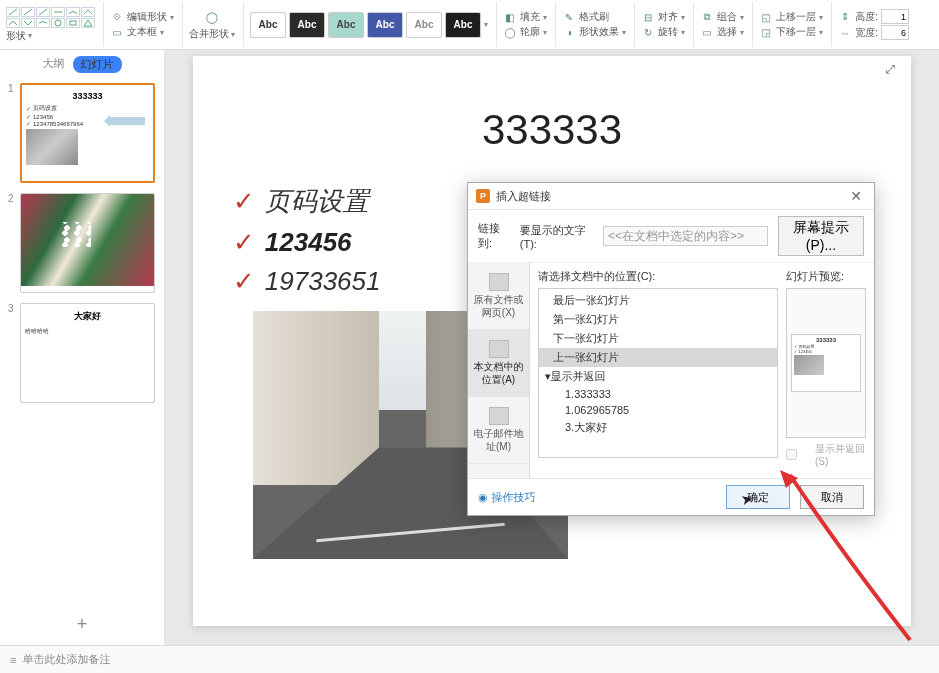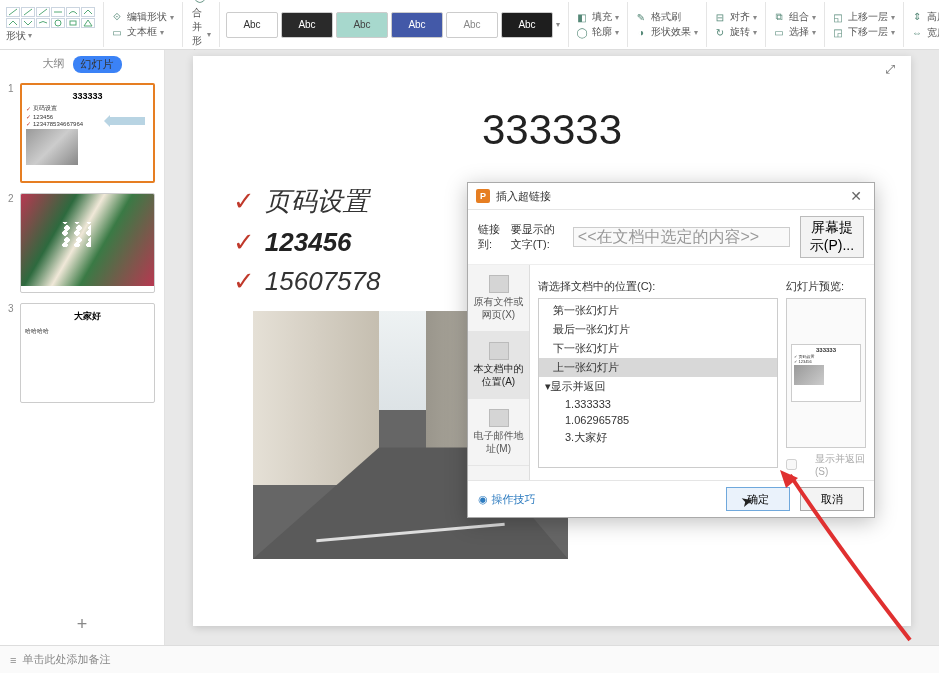--- a/index.html
+++ b/index.html
@@ -6,21 +6,21 @@
     body { background: #f5f5f5; width: 939px; height: 673px; overflow: hidden; position: relative; }
 
     
     .ribbon { background: #fff; border-bottom: 1px solid #ddd; height: 50px; display: flex; align-items: center; padding: 2px 6px; gap: 6px; font-size: 11px; color: #555; }
     .ribbon-group { display: flex; align-items: center; gap: 4px; border-right: 1px solid #e5e5e5; padding-right: 8px; height: 100%; }
     .line-grid { display: grid; grid-template-columns: repeat(6, 14px); gap: 1px; }
     .line-cell { width: 14px; height: 10px; border: 1px solid #cbd5e0; display:flex; align-items:center; justify-content:center; }
     .line-cell svg { width: 10px; height: 8px; }
     .ribbon-label { font-size: 10px; margin-top: 1px; display:flex; align-items:center; gap:2px; }
     .drop { font-size: 8px; color: #888; }
-    .style-box { width: 52px; height: 26px; border: 1px solid #ccc; display: flex; align-items: center; justify-content: center; font-size: 10px; border-radius: 2px; }
+    .style-box { width: 36px; height: 26px; border: 1px solid #ccc; display: flex; align-items: center; justify-content: center; font-size: 10px; border-radius: 2px; font-weight: bold; }
     .style-box.white { background: #fff; color: #333; }
     .style-box.black { background: #2a2a2a; color: #fff; }
     .style-box.teal { background: #a7d8cd; color: #444; }
     .style-box.blue { background: #4359a8; color: #fff; }
     .style-box.whiteb { background: #fff; color: #888; }
     .style-box.dark { background: #1e1e1e; color: #fff; }
     .vstack { display: flex; flex-direction: column; gap: 1px; font-size: 10px; }
     .vstack .row { display: flex; align-items: center; gap: 3px; white-space: nowrap; }
     .icon-sm { width: 14px; height: 14px; display: inline-flex; align-items: center; justify-content: center; color:#587; }
     .dim-input { width: 28px; height: 15px; border: 1px solid #ccc; font-size: 9px; text-align: right; padding-right: 2px; }
@@ -61,28 +61,28 @@
     .road-line { position:absolute; bottom:10%; left:20%; width:60%; height:3px; background:#ddd; transform: rotate(-5deg); }
     .expand-icon { position:absolute; top:6px; right:16px; font-size:12px; color:#666; cursor:pointer; }
 
     
     .dialog { position: absolute; top: 182px; left: 467px; width: 408px; background: #fff; border: 1px solid #aaa; box-shadow: 0 4px 20px rgba(0,0,0,0.25); font-size: 11px; color: #333; }
     .dlg-title { display: flex; align-items: center; justify-content: space-between; padding: 5px 8px; border-bottom: 1px solid #e5e5e5; }
     .dlg-title-left { display:flex; align-items:center; gap:6px; }
     .dlg-logo { width:14px; height:14px; background:#e67e22; border-radius:2px; display:flex; align-items:center; justify-content:center; color:#fff; font-size:9px; font-weight:bold; }
     .dlg-close { cursor: pointer; font-size: 14px; color: #666; padding: 0 4px; }
     .dlg-linkto { display:flex; align-items:center; gap:10px; padding:6px 10px; border-bottom:1px solid #eee; }
-    .dlg-linkto input { flex:1; height:20px; border:1px solid #ccc; padding:0 4px; font-size:16px; background:#f9f9f9; color:#999; }
+    .dlg-linkto input { flex:1; height:20px; border:1px solid #ccc; padding:0 4px; font-size:12px; background:#f9f9f9; color:#999; }
     .dlg-tip-btn { border:1px solid #bbb; background:#f3f3f3; padding:2px 4px; font-size:14px; cursor:pointer; }
     .dlg-body { display:flex; height:215px; }
     .dlg-nav { width:62px; background:#f4f4f4; border-right:1px solid #ddd; display:flex; flex-direction:column; }
     .dlg-nav-item { padding:10px 4px; text-align:center; font-size:10px; line-height:1.3; border-bottom:1px solid #e5e5e5; cursor:pointer; color:#555; }
     .dlg-nav-item.active { background:#e5e5e5; color:#222; }
     .dlg-nav-icon { width:20px; height:18px; margin:0 auto 2px; background:#d5d5d5; border:1px solid #bbb; }
-    .dlg-mid { flex:1; padding:6px 8px; display:flex; gap:8px;margin-top:8px; }
+    .dlg-mid { flex:1; padding:6px 8px; display:flex; gap:8px; }
     .tree-area { flex:1; }
     .tree-label { font-size:11px; margin-bottom:4px; }
     .tree { border:1px solid #ccc; height:170px; overflow:auto; padding:2px 0; font-size:11px; }
     .tree-item { padding:2px 4px 2px 14px; cursor:pointer; }
     .tree-item.sel { background:#d8d8d8; }
     .tree-group { padding:2px 4px 2px 6px; }
     .tree-sub { padding:2px 4px 2px 26px; cursor:pointer; }
     .preview-area { width:80px; }
     .preview-label { font-size:11px; margin-bottom:4px; }
     .preview-box { border:1px solid #ccc; height:150px; padding:4px; display:flex; align-items:center; justify-content:center; background:#fafafa; }
@@ -349,21 +349,21 @@
       <div class="bullet">
         <span class="ck">✓</span>
         <span class="txt-i">页码设置</span>
       </div>
       <div class="bullet">
         <span class="ck">✓</span>
         <span class="txt-b">123456</span>
       </div>
       <div class="bullet">
         <span class="ck">✓</span>
-        <span class="txt-i">15607578</span>
+        <span class="txt-i">19733651</span>
       </div>
       <div class="slide-photo">
         <div class="bldg-sky"></div>
         <div class="bldg-left"></div>
         <div class="bldg-right"></div>
         <div class="road"></div>
         <div class="road-line"></div>
       </div>
     </div>
   </div>
@@ -400,22 +400,22 @@
       </div>
       <div class="dlg-nav-item">
         <div class="dlg-nav-icon"></div>
         <span>电子邮件地址(M)</span>
       </div>
     </div>
     <div class="dlg-mid">
       <div class="tree-area">
         <div class="tree-label">请选择文档中的位置(C):</div>
         <div class="tree">
+          <div class="tree-item">最后一张幻灯片</div>
           <div class="tree-item">第一张幻灯片</div>
-          <div class="tree-item">最后一张幻灯片</div>
           <div class="tree-item">下一张幻灯片</div>
           <div class="tree-item sel">上一张幻灯片</div>
           <div class="tree-group"><span>▾</span><span>显示并返回</span></div>
           <div class="tree-sub">1.333333</div>
           <div class="tree-sub">1.062965785</div>
           <div class="tree-sub">3.大家好</div>
         </div>
       </div>
       <div class="preview-area">
         <div class="preview-label">幻灯片预览:</div>

